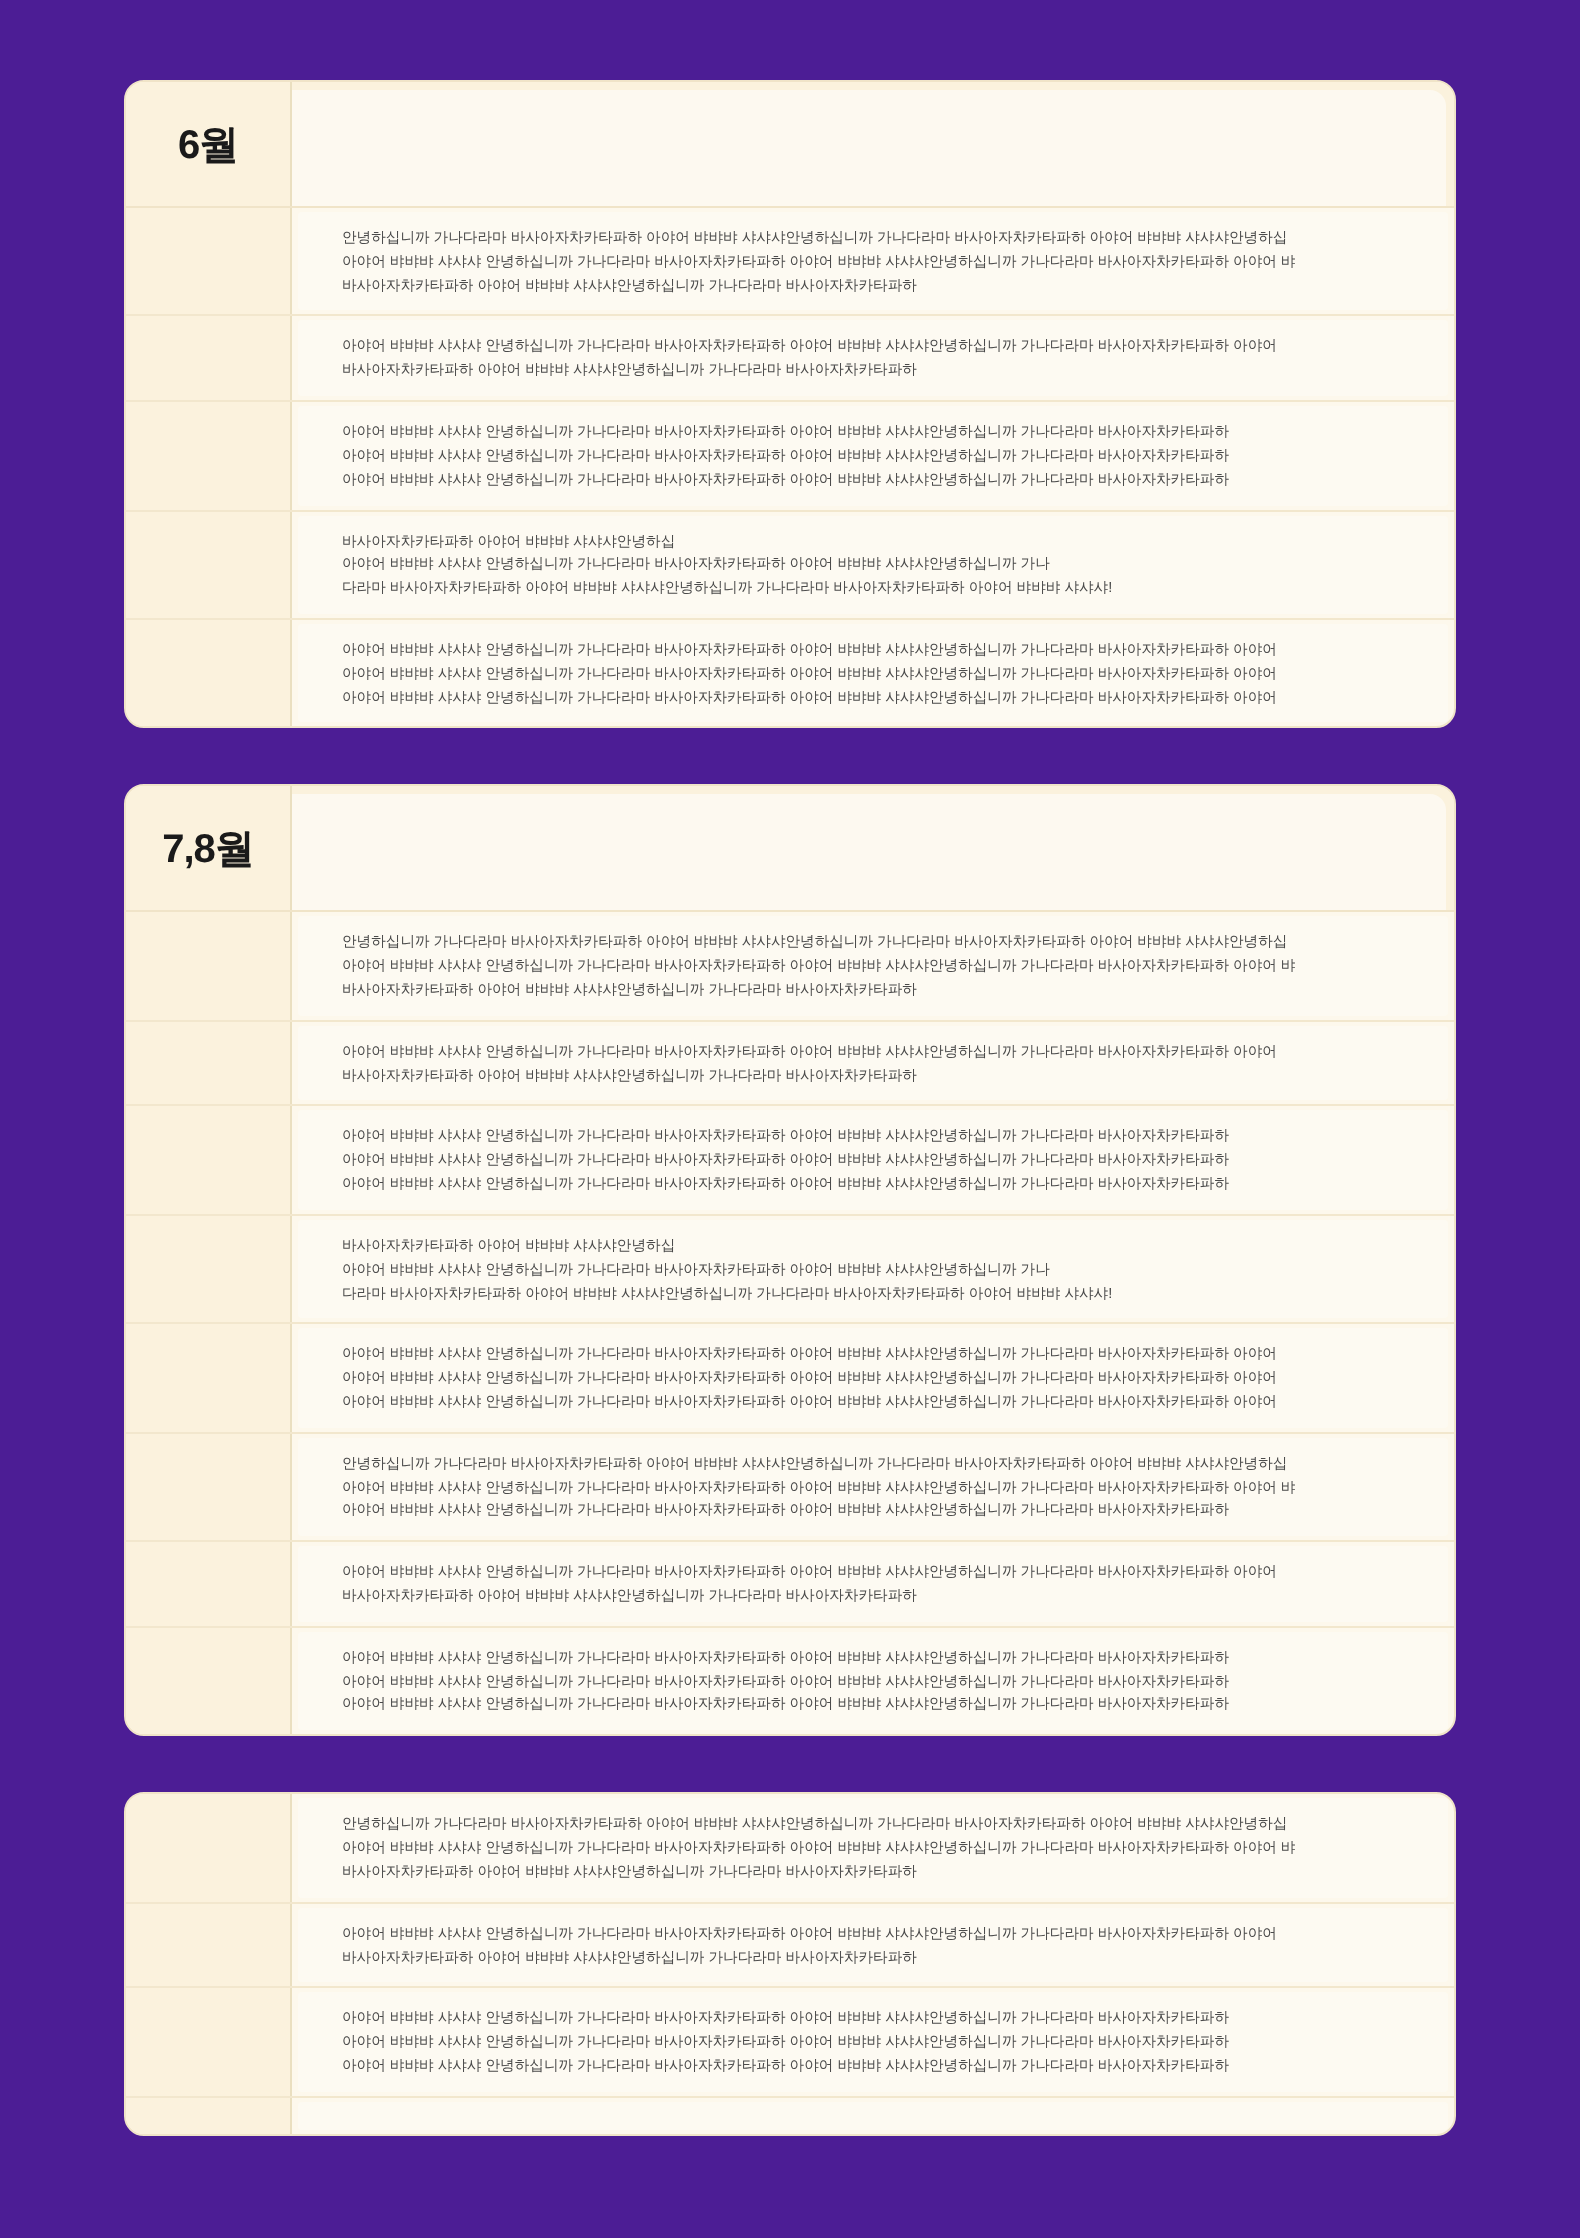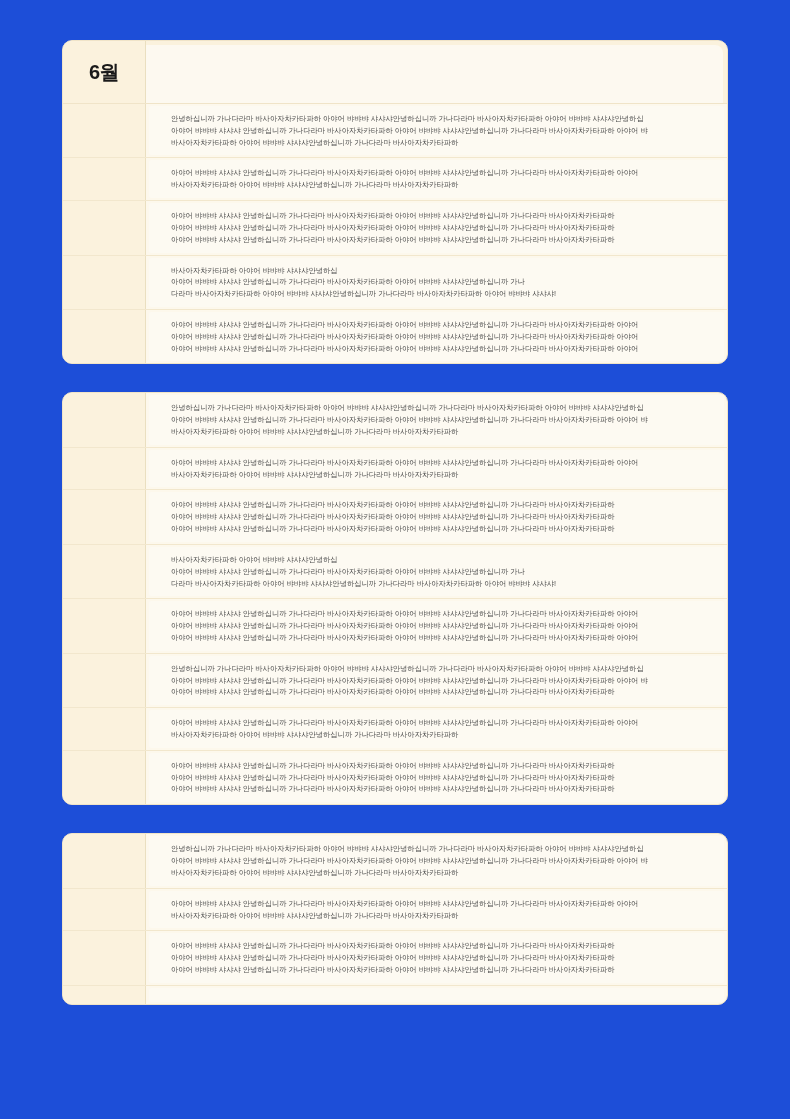--- a/index.html
+++ b/index.html
@@ -13,21 +13,21 @@
     font-family: "Liberation Sans", sans-serif;
     color: #333333;
     overflow: hidden;
   }
   .page {
     position: relative;
     width: 790px;
     height: 1119px;
     box-sizing: border-box;
     padding: 40px 62px;
-    background: #1d4ed8;
+    background: #4c1d95;
   }
   .section {
     margin-bottom: 28px;
     border-radius: 10px;
     overflow: hidden;
     background: #fdf8ec;
     border: 1px solid #f0e4c8;
   }
   .section-header {
     display: flex;
@@ -133,20 +133,24 @@
             <div class="label-cell"></div>
             <div class="text-cell">
               <p>아야어 뱌뱌뱌 샤샤샤 안녕하십니까 가나다라마 바사아자차카타파하 아야어 뱌뱌뱌 샤샤샤안녕하십니까 가나다라마 바사아자차카타파하 아야어</p>
               <p>아야어 뱌뱌뱌 샤샤샤 안녕하십니까 가나다라마 바사아자차카타파하 아야어 뱌뱌뱌 샤샤샤안녕하십니까 가나다라마 바사아자차카타파하 아야어</p>
               <p>아야어 뱌뱌뱌 샤샤샤 안녕하십니까 가나다라마 바사아자차카타파하 아야어 뱌뱌뱌 샤샤샤안녕하십니까 가나다라마 바사아자차카타파하 아야어</p>
             </div>
           </div>
         </div>
       </div>
       <div class="section">
+        <div class="section-header">
+          <div class="month-cell">7,8월</div>
+          <div class="header-body"></div>
+        </div>
         <div class="rows">
           <div class="row">
             <div class="label-cell"></div>
             <div class="text-cell">
               <p>안녕하십니까 가나다라마 바사아자차카타파하 아야어 뱌뱌뱌 샤샤샤안녕하십니까 가나다라마 바사아자차카타파하 아야어 뱌뱌뱌 샤샤샤안녕하십</p>
               <p>아야어 뱌뱌뱌 샤샤샤 안녕하십니까 가나다라마 바사아자차카타파하 아야어 뱌뱌뱌 샤샤샤안녕하십니까 가나다라마 바사아자차카타파하 아야어 뱌</p>
               <p>바사아자차카타파하 아야어 뱌뱌뱌 샤샤샤안녕하십니까 가나다라마 바사아자차카타파하</p>
             </div>
           </div>
           <div class="row">

